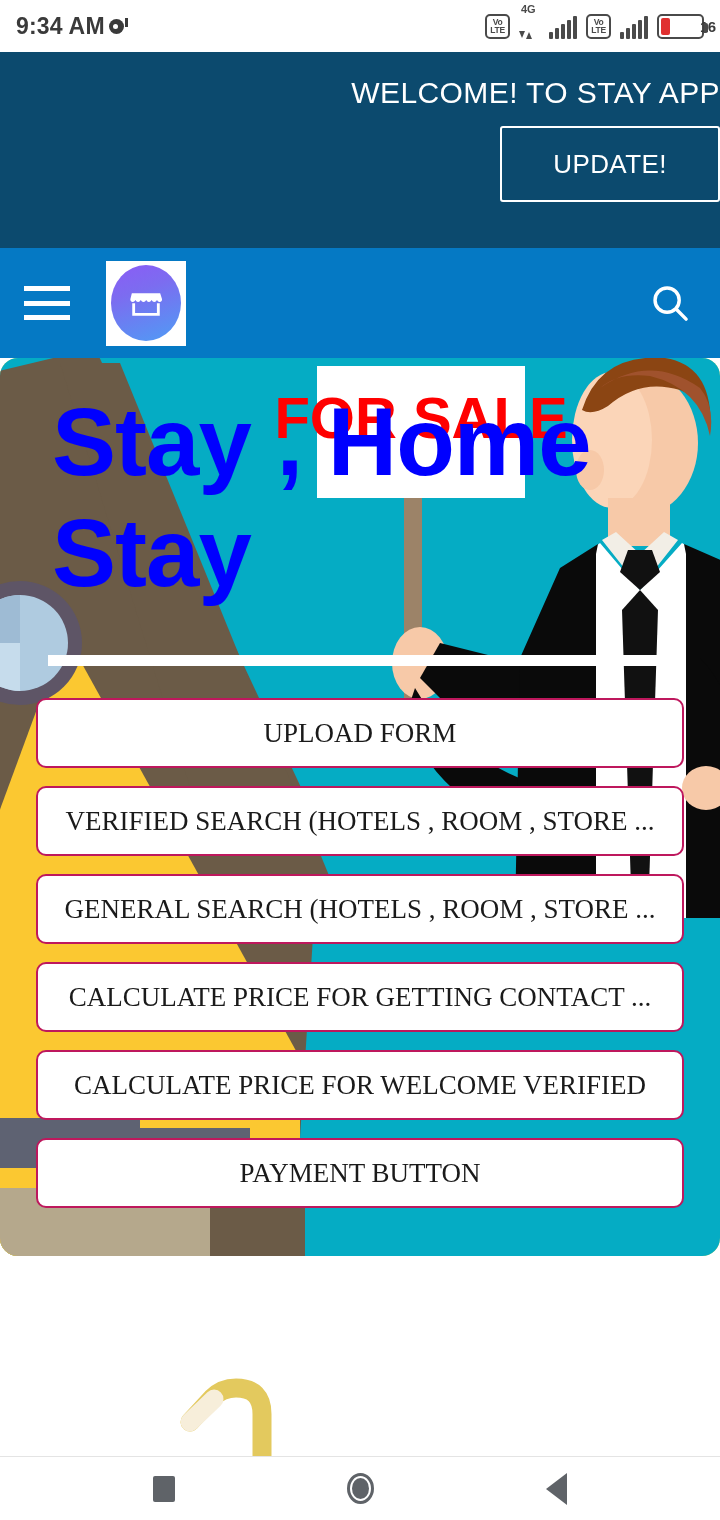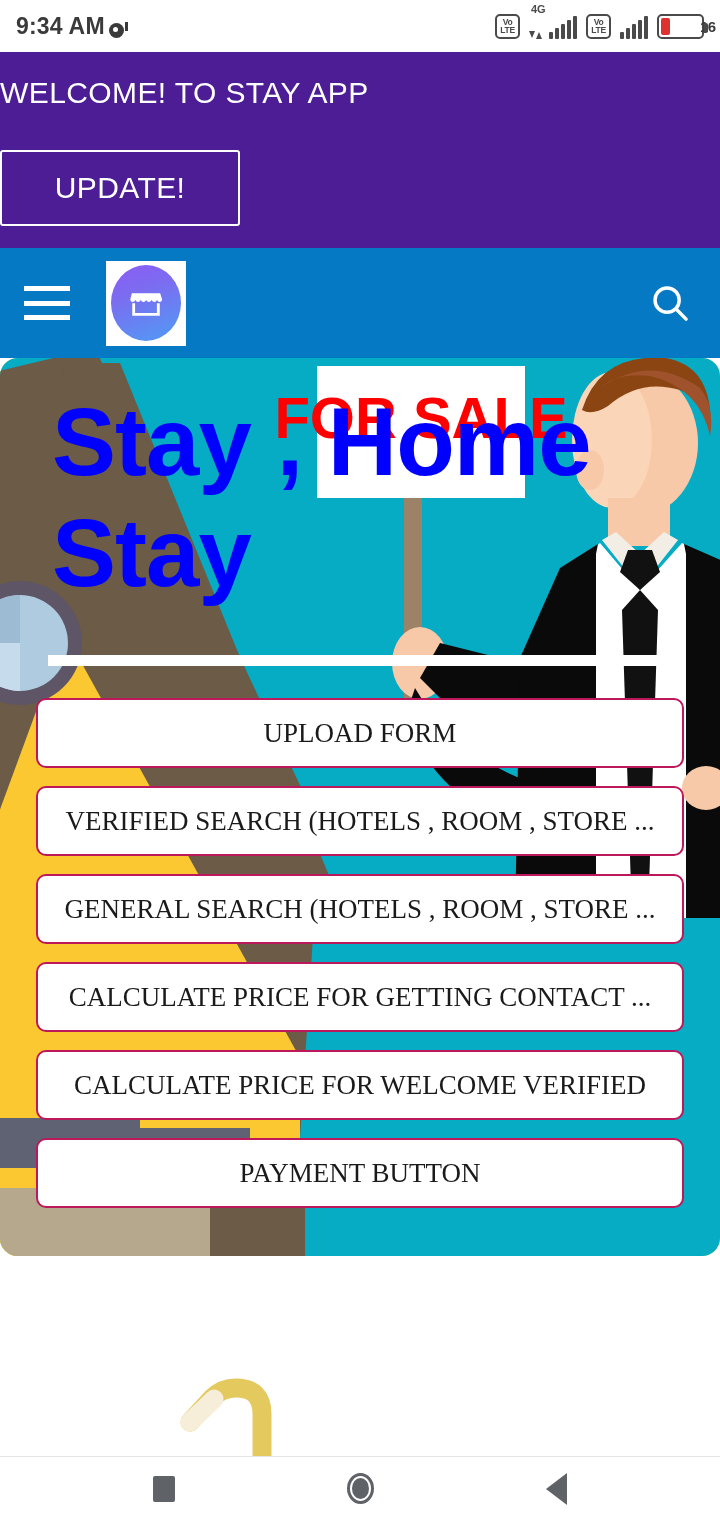--- a/index.html
+++ b/index.html
@@ -12,21 +12,21 @@
   }
 
   
   #status-bar {
     height:52px; width:100%;
     background:#ffffff;
     display:flex; align-items:center;
     padding:0 16px;
     position:relative;
   }
-  #status-left { display:flex; align-items:flex-end; gap:2px; }
+  #status-left { display:flex; align-items:center; gap:2px; }
   #status-time {
     font-size:23px; font-weight:bold; color:#3a3a3a;
     letter-spacing:0.2px;
   }
   .notif-dot-icon { position:relative; width:20px; height:20px; }
   .notif-dot-icon .outer {
     position:absolute; left:2px; top:3px;
     width:15px; height:15px; border-radius:50%;
     background:#3a3a3a;
   }
@@ -41,21 +41,21 @@
   }
   #status-right {
     margin-left:auto; display:flex; align-items:flex-end; gap:9px;
   }
   .volte-icon {
     width:25px; height:25px; border:2.5px solid #4a4a4a; border-radius:5px;
     display:flex; flex-direction:column; align-items:center; justify-content:center;
     color:#4a4a4a; line-height:1;
   }
   .volte-icon span { font-size:8.5px; font-weight:bold; letter-spacing:-0.3px; }
-  .sig-wrap { display:flex; align-items:flex-end; gap:6px; position:relative; }
+  .sig-wrap { display:flex; align-items:flex-end; gap:16px; position:relative; }
   .net-label {
     position:absolute; top:-13px; left:2px;
     font-size:11px; font-weight:bold; color:#4a4a4a;
   }
   .updown { display:flex; align-items:flex-end; gap:1px; margin-right:1px; }
   .updown i { display:block; width:0; height:0; }
   .updown .up   { border-left:3px solid transparent; border-right:3px solid transparent; border-bottom:7px solid #4a4a4a; }
   .updown .down { border-left:3px solid transparent; border-right:3px solid transparent; border-top:7px solid #4a4a4a; margin-bottom:1px; }
   .bars { display:flex; align-items:flex-end; gap:2px; }
   .bars b { display:block; width:4px; background:#4a4a4a; border-radius:1px; }
@@ -75,34 +75,34 @@
   .battery-fill { width:9px; height:100%; background:#e03131; border-radius:2px; }
   .battery-level {
     position:absolute; left:0; right:0; text-align:center;
     font-size:15px; font-weight:bold; color:#3a3a3a; letter-spacing:-0.5px;
     padding-left:6px;
     margin-left:35px;
   }
 
   
   #welcome-banner {
-    background:#4c1d95;
+    background:#0c4a6e;
     height:196px; width:100%;
-    display:flex; flex-direction:column; align-items:flex-start;
+    display:flex; flex-direction:column; align-items:flex-end;
     padding-top:24px;
   }
   #welcome-title {
     color:#ffffff; font-size:30px; letter-spacing:0.4px;
   }
   #update-button {
-    margin-top:40px;
-    width:240px; height:76px;
+    margin-top:16px;
+    width:220px; height:76px;
     border:2px solid #ffffff; border-radius:3px;
     background:transparent; color:#ffffff;
-    font-size:30px; font-family:inherit;
+    font-size:26px; font-family:inherit;
     letter-spacing:0.4px; cursor:pointer;
     display:flex; align-items:center; justify-content:center;
   }
 
   
   #app-bar {
     background:#0579C4; height:110px; width:100%;
     display:flex; align-items:center; padding:0 24px;
     position:relative;
   }

